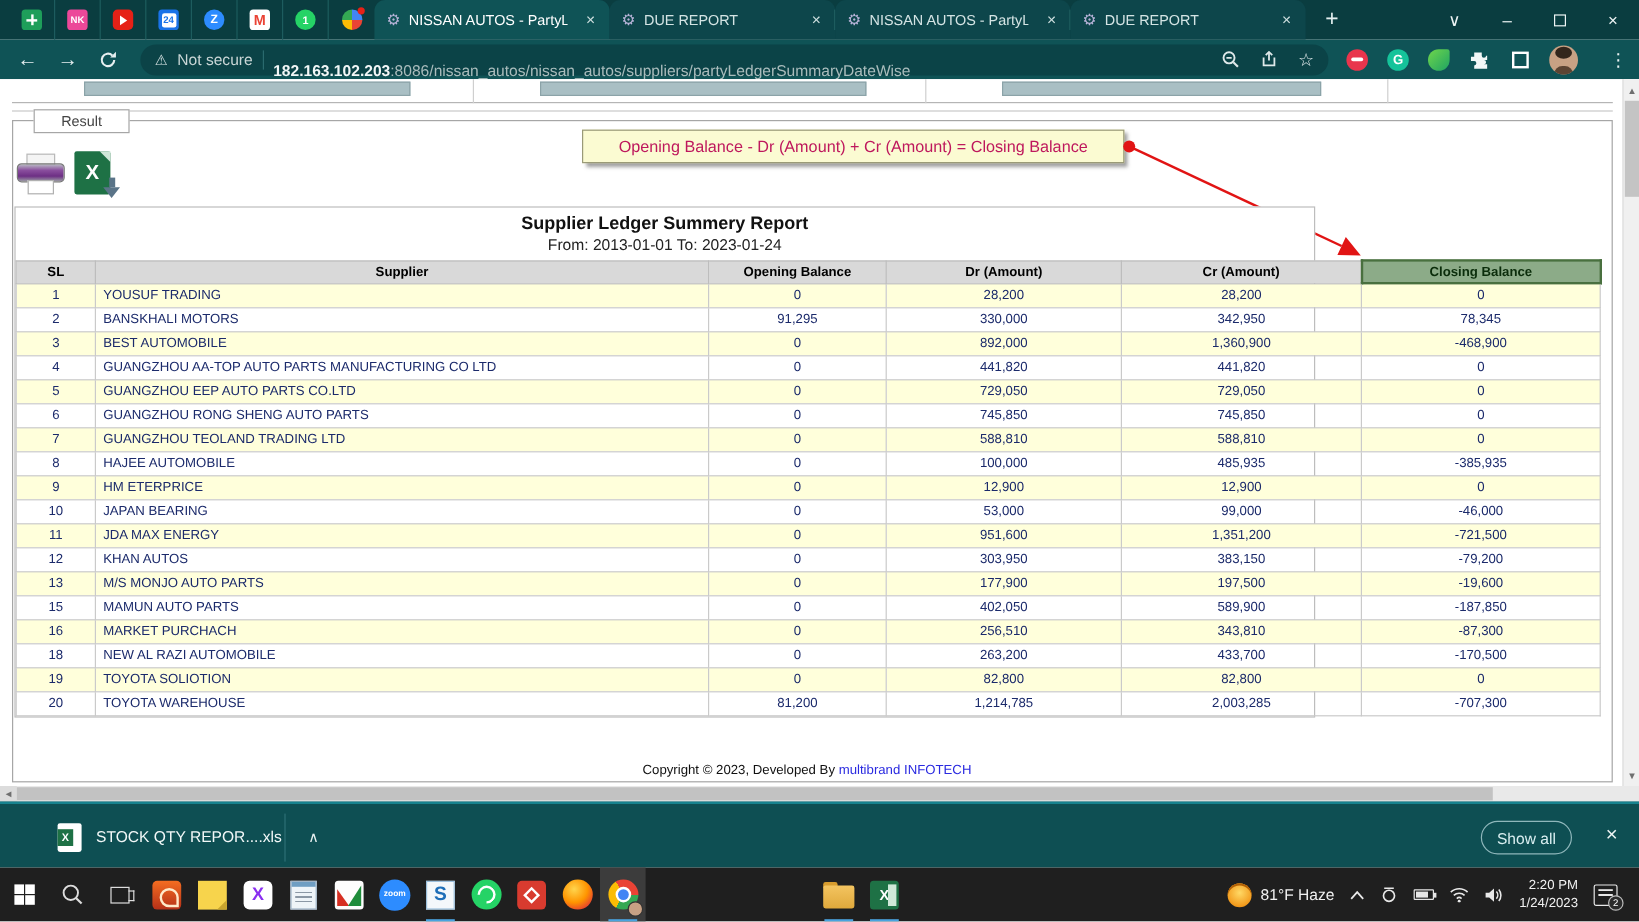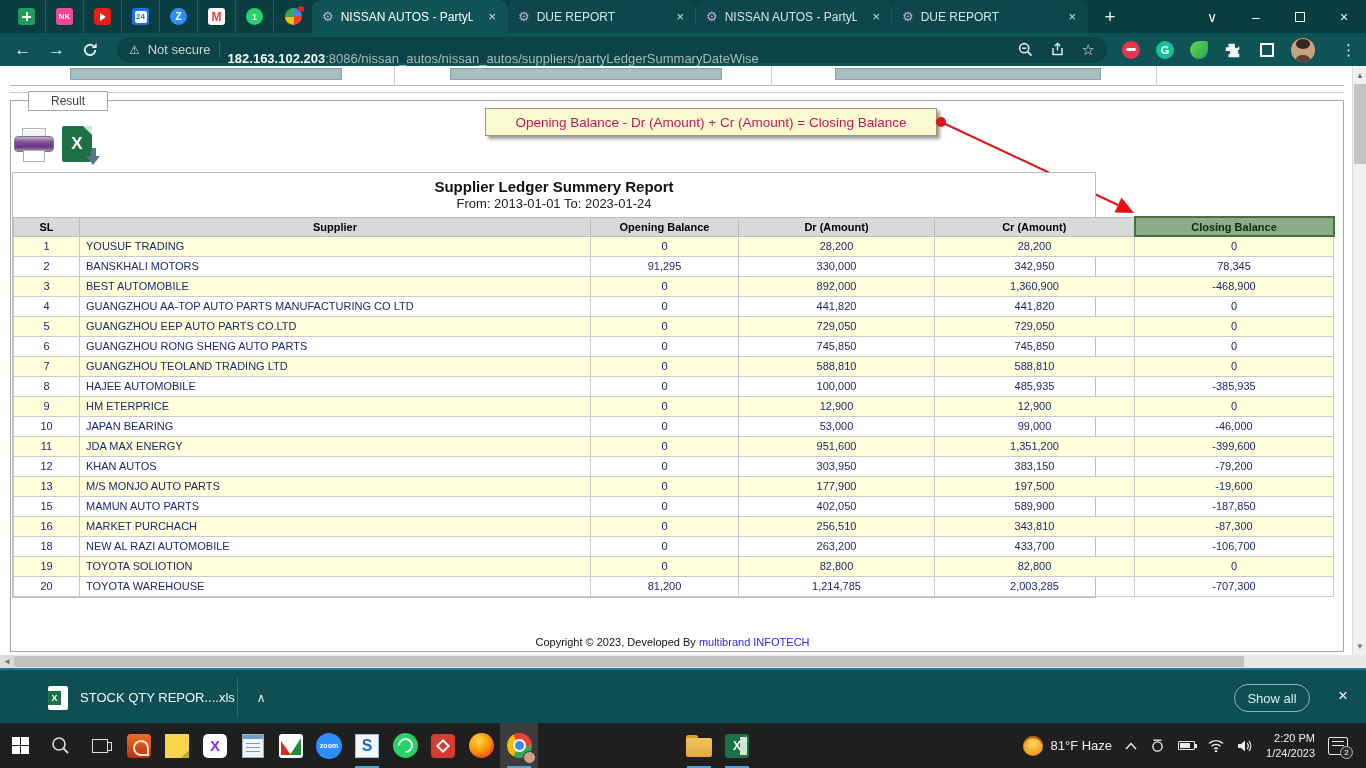--- a/index.html
+++ b/index.html
@@ -430,21 +430,21 @@
             <td>53,000</td>
             <td>99,000</td>
             <td>-46,000</td>
           </tr>
           <tr>
             <td>11</td>
             <td>JDA MAX ENERGY</td>
             <td>0</td>
             <td>951,600</td>
             <td>1,351,200</td>
-            <td>-399,600</td>
+            <td>-721,500</td>
           </tr>
           <tr>
             <td>12</td>
             <td>KHAN AUTOS</td>
             <td>0</td>
             <td>303,950</td>
             <td>383,150</td>
             <td>-79,200</td>
           </tr>
           <tr>
@@ -470,21 +470,21 @@
             <td>256,510</td>
             <td>343,810</td>
             <td>-87,300</td>
           </tr>
           <tr>
             <td>18</td>
             <td>NEW AL RAZI AUTOMOBILE</td>
             <td>0</td>
             <td>263,200</td>
             <td>433,700</td>
-            <td>-106,700</td>
+            <td>-170,500</td>
           </tr>
           <tr>
             <td>19</td>
             <td>TOYOTA SOLIOTION</td>
             <td>0</td>
             <td>82,800</td>
             <td>82,800</td>
             <td>0</td>
           </tr>
           <tr>

